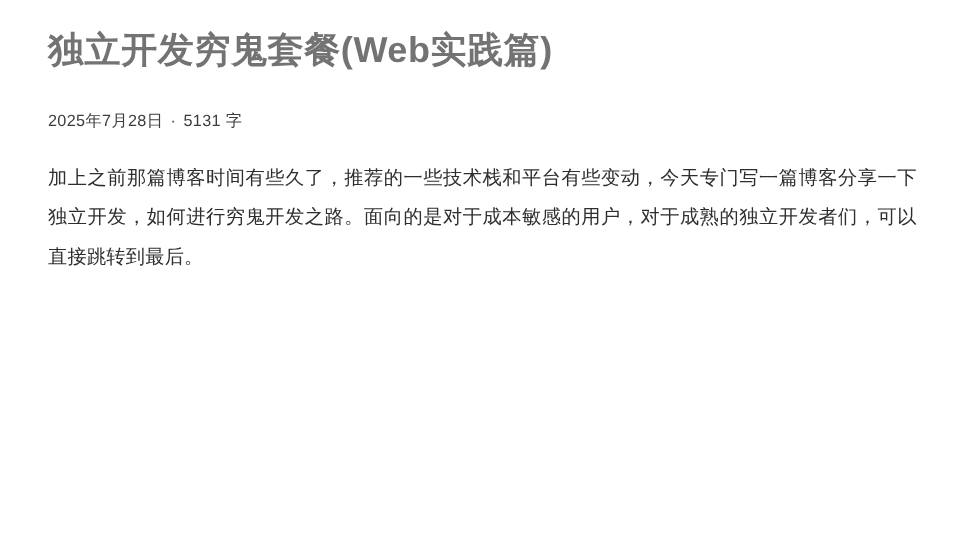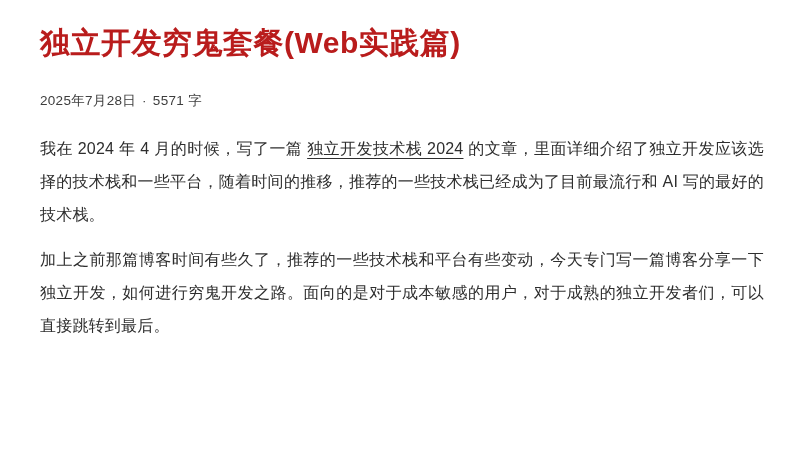--- a/index.html
+++ b/index.html
@@ -14,21 +14,21 @@
     font-family: "Liberation Sans", "DejaVu Sans", sans-serif;
   }
   .article {
     padding: 24px 36px 0 40px;
   }
   .page-title {
     margin: 0;
     font-size: 30px;
     line-height: 1.25;
     font-weight: 700;
-    color: #b91c1c;
+    color: #737373;
     letter-spacing: 0.5px;
   }
   .post-meta {
     margin-top: 30px;
     font-size: 13.5px;
     line-height: 18px;
     color: #3d3d3d;
     letter-spacing: 0.3px;
   }
   .post-meta .sep {
@@ -53,21 +53,20 @@
     cursor: pointer;
   }
 </style>
 </head>
 <body>
 
 <div class="article">
   <h1 class="page-title">独立开发穷鬼套餐(Web实践篇)</h1>
 
   <div class="post-meta">
-    <span>2025年7月28日</span><span class="sep">·</span><span>5571 字</span>
+    <span>2025年7月28日</span><span class="sep">·</span><span>5131 字</span>
   </div>
 
   <div class="content">
 
-  <p><span>我在 2024 年 4 月的时候，写了一篇 </span><a>独立开发技术栈 2024</a><span> 的文章，里面详细介绍了独立开发应该选择的技术栈和一些平台，随着时间的推移，推荐的一些技术栈已经成为了目前最流行和 AI 写的最好的技术栈。</span></p>
       <p><span>加上之前那篇博客时间有些久了，推荐的一些技术栈和平台有些变动，今天专门写一篇博客分享一下独立开发，如何进行穷鬼开发之路。面向的是对于成本敏感的用户，对于成熟的独立开发者们，可以直接跳转到最后。</span></p>
     </div>
 </div>
 
 </body></html>

